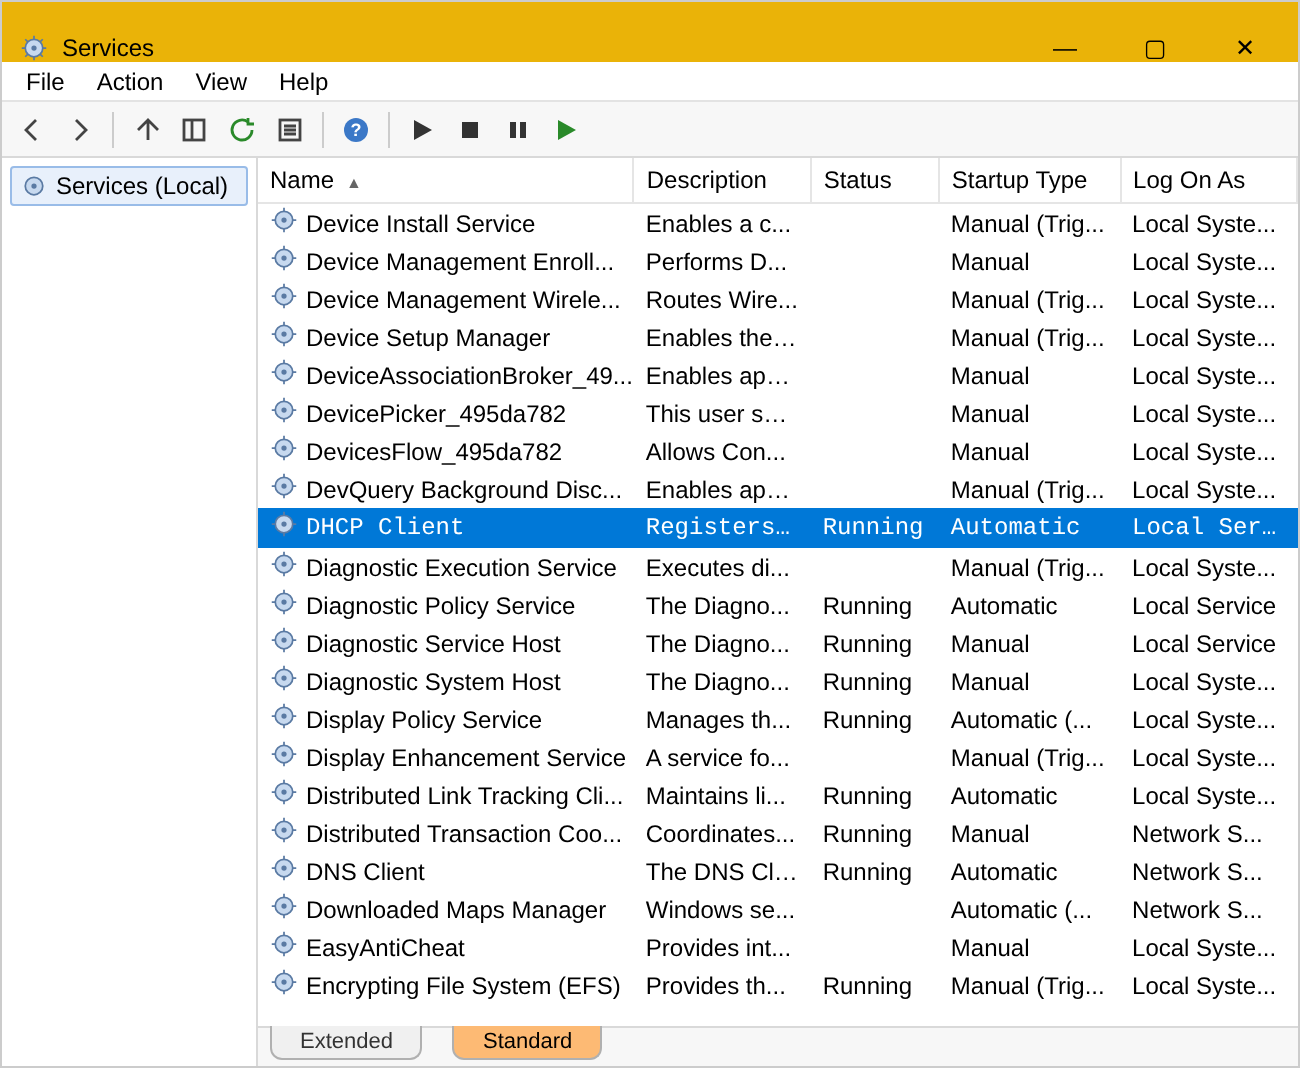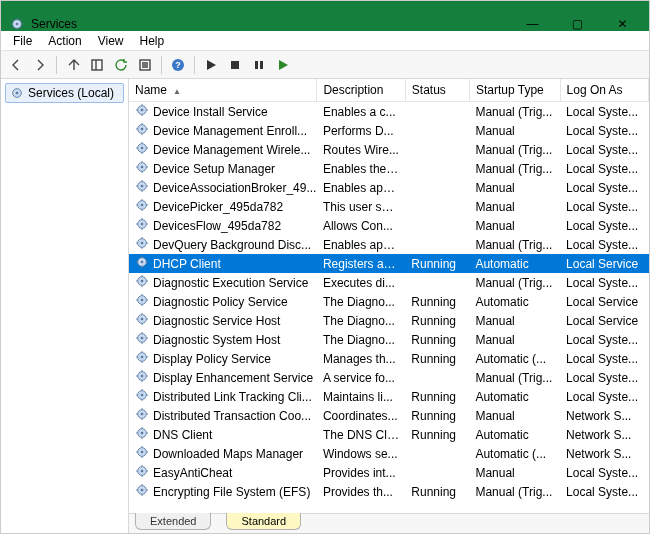--- a/index.html
+++ b/index.html
@@ -11,21 +11,21 @@
     height: 534px;
     overflow: hidden;
     border: 1px solid #ccc;
   }
   
   .titlebar {
     height: 30px;
     display: flex;
     align-items: center;
     padding: 15px 4px 0 8px;
-    background: #15803d;
+    background: #eab308;
   }
   .titlebar .app-icon {
     width: 16px; height: 16px;
     margin-right: 6px;
     display: inline-flex; align-items: center; justify-content: center;
   }
   .titlebar .title { font-size: 12px; }
   .titlebar .spacer { flex: 1; }
   .winbtn {
     width: 45px; height: 30px;
@@ -113,39 +113,40 @@
     white-space: nowrap;
     overflow: hidden;
     text-overflow: ellipsis;
   }
   table.svc td.namecell {
     display: flex; align-items: center; gap: 4px;
   }
   tr.svc-row.selected td {
     background: #0078d7;
     color: #fff;
+    font-family: Liberation Mono, monospace;
   }
   .sort-arrow {
     font-size: 8px; color: #666; margin-left: 6px;
   }
   .gear-svg { width: 14px; height: 14px; flex-shrink: 0; }
   
   .bottom-tabs {
     height: 22px;
     border-top: 1px solid #d9d9d9;
     display: flex;
     align-items: flex-start;
     background: #f7f7f7;
     padding-left: 6px;
     font-size: 11px;
     gap: 16px;
   }
   .bottom-tab {
     padding: 2px 14px;
-    background: #fef9c3;
+    background: #fdba74;
     border: 1px solid #b0b0b0;
     border-top: none;
     border-radius: 0 0 6px 6px;
     position: relative;
     top: -1px;
     margin-right: -1px;
   }
   .bottom-tab.inactive {
     background: #f0f0f0;
     color: #333;

